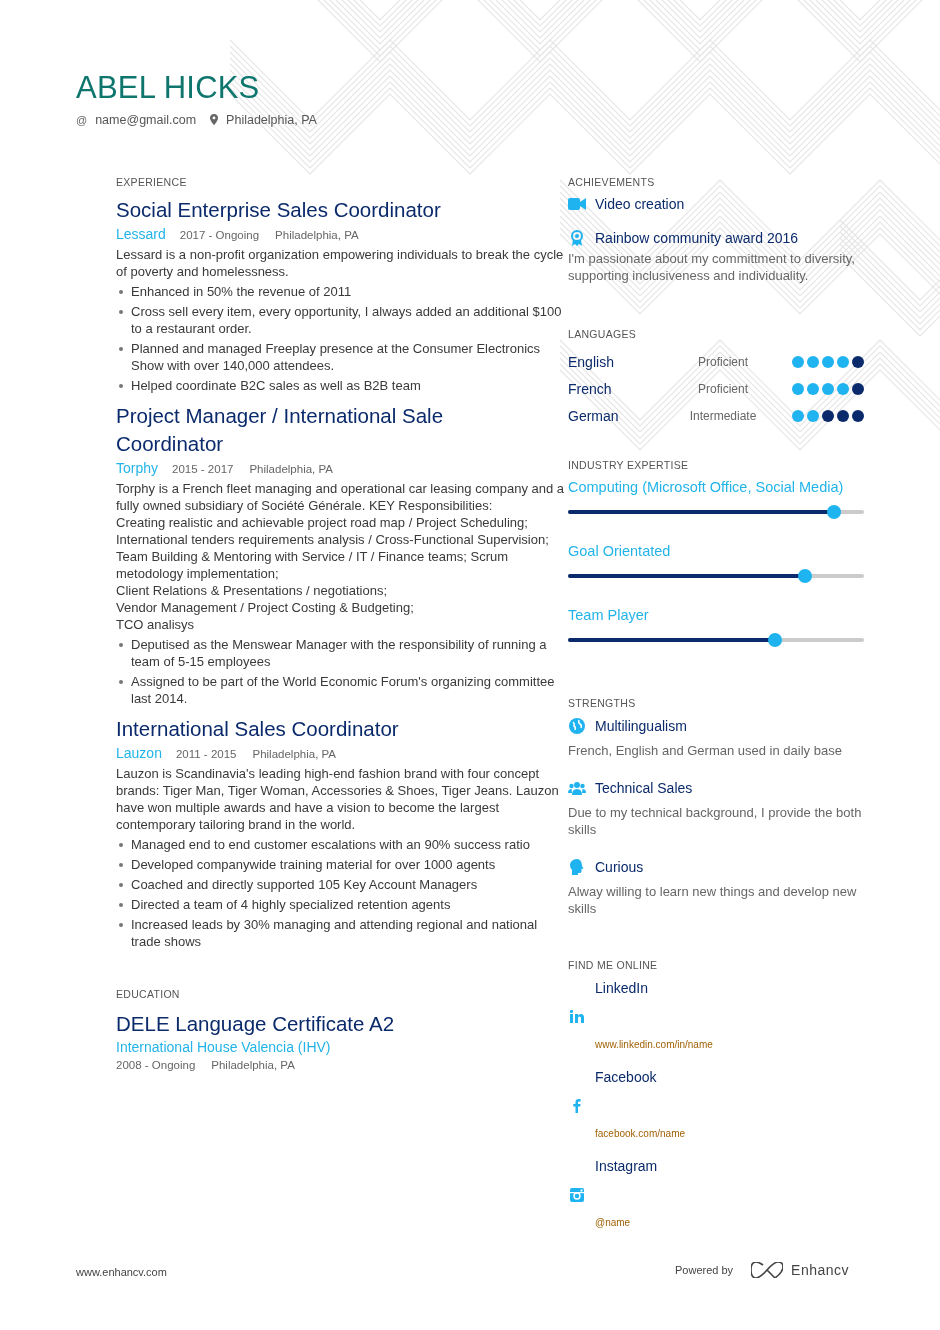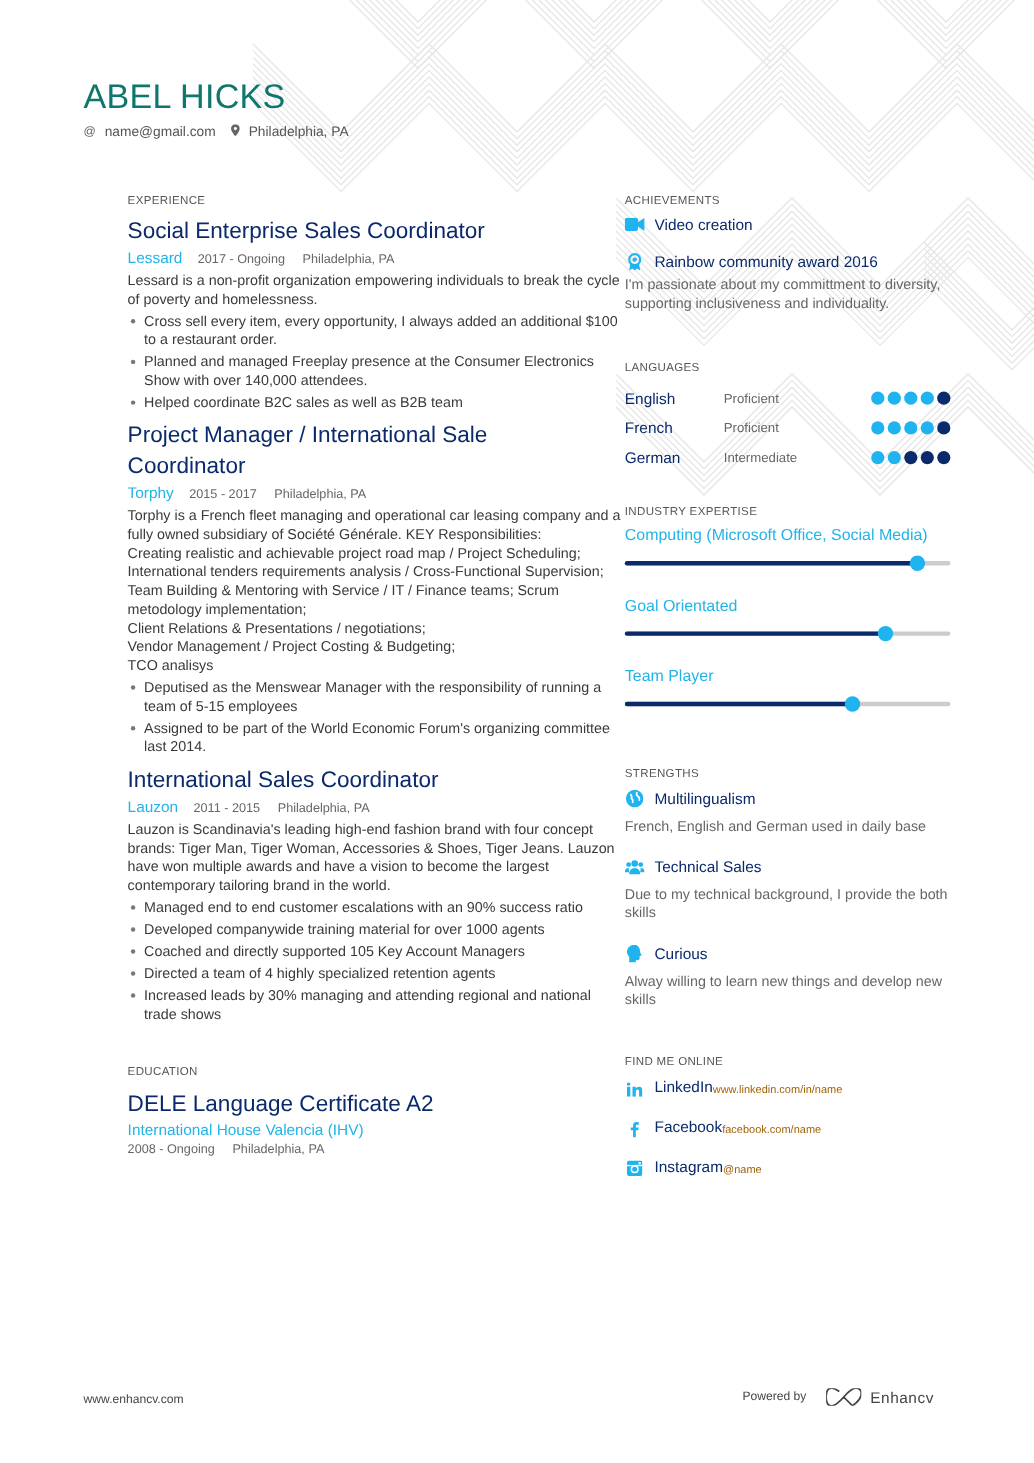--- a/index.html
+++ b/index.html
@@ -43,42 +43,42 @@
 
   
   .ach { margin-bottom: 14px; }
   .ach-head { display: flex; align-items: center; }
   .ach-icon { width: 18px; height: 16px; margin-right: 9px; display: inline-flex; align-items: center; justify-content: center; }
   .ach-title { font-size: 14px; color: #0b2a6b; }
   .ach-desc { font-size: 13px; line-height: 17px; color: #666; margin-top: 4px; }
 
   .lang-row { display: flex; align-items: center; height: 27px; }
   .lang-name { width: 90px; font-size: 14px; color: #0b2a6b; }
-  .lang-level { width: 130px; font-size: 12px; color: #666; }
+  .lang-level { width: 130px; font-size: 12px; color: #666; text-align: center; }
   .lang-dots { display: flex; margin-left: auto; }
   .dot { width: 12px; height: 12px; border-radius: 50%; margin-left: 3px; }
   .dot.on { background: #1fb3ef; }
   .dot.off { background: #0b2a6b; }
 
   .skill { margin-bottom: 12px; }
   .skill-name { font-size: 14.5px; color: #22b4e8; margin-bottom: 10px; }
   .slider { position: relative; width: 296px; height: 14px; }
   .track { position: absolute; left: 0; top: 5px; width: 296px; height: 4px; background: #cccccc; border-radius: 2px; }
   .fill { position: absolute; left: 0; top: 5px; height: 4px; background: #0b2a6b; border-radius: 2px; }
   .knob { position: absolute; top: 0; width: 14px; height: 14px; margin-left: -7px; border-radius: 50%; background: #1fb3ef; }
 
   .str { margin-bottom: 14px; }
   .str-head { display: flex; align-items: center; }
   .str-icon { width: 18px; height: 18px; margin-right: 9px; display: inline-flex; align-items: center; justify-content: center; }
   .str-title { font-size: 14px; color: #0b2a6b; }
   .str-desc { font-size: 13px; line-height: 17px; color: #666; margin-top: 7px; }
 
   .online { display: flex; align-items: center; margin-bottom: 14px; }
   .online-icon { width: 18px; margin-right: 9px; display: inline-flex; align-items: center; justify-content: center; color: #1fb3ef; font-weight: bold; font-size: 16px; }
-  .online-text { display: flex; flex-direction: row; }
+  .online-text { display: flex; flex-direction: column; gap: 35px; }
   .online-name { font-size: 14px; color: #0b2a6b; line-height: 18px; }
   .online-url { font-size: 10px; color: #a16207; line-height: 18px; margin-top: 4px; }
 
   
   .footer-left { position: absolute; left: 76px; top: 1266px; font-size: 11px; color: #444; }
   .footer-right { position: absolute; left: 675px; top: 1262px; display: flex; align-items: center; }
   .powered { font-size: 11px; color: #444; margin-right: 18px; }
   .brand { display: flex; align-items: center; font-size: 14px; color: #444; letter-spacing: 0.5px; }
   .brand svg { margin-right: 8px; }
 </style>
@@ -169,20 +169,21 @@
 
     <div class="job">
       <div class="job-title">Social Enterprise Sales Coordinator</div>
       <div class="job-meta">
         <span class="company">Lessard</span>
         <span class="meta">2017 - Ongoing</span>
         <span class="meta">Philadelphia, PA</span>
       </div>
       <div class="desc">Lessard is a non-profit organization empowering individuals to break the cycle of poverty and homelessness.</div>
       <ul class="bullets">
+        <li>Enhanced in 50% the revenue of 2011</li>
         <li>Cross sell every item, every opportunity, I always added an additional $100 to a restaurant order.</li>
         <li>Planned and managed Freeplay presence at the Consumer Electronics Show with over 140,000 attendees.</li>
         <li>Helped coordinate B2C sales as well as B2B team</li>
       </ul>
     </div>
 
     <div class="job">
       <div class="job-title" style="width:380px;">Project Manager / International Sale Coordinator</div>
       <div class="job-meta">
         <span class="company">Torphy</span>

